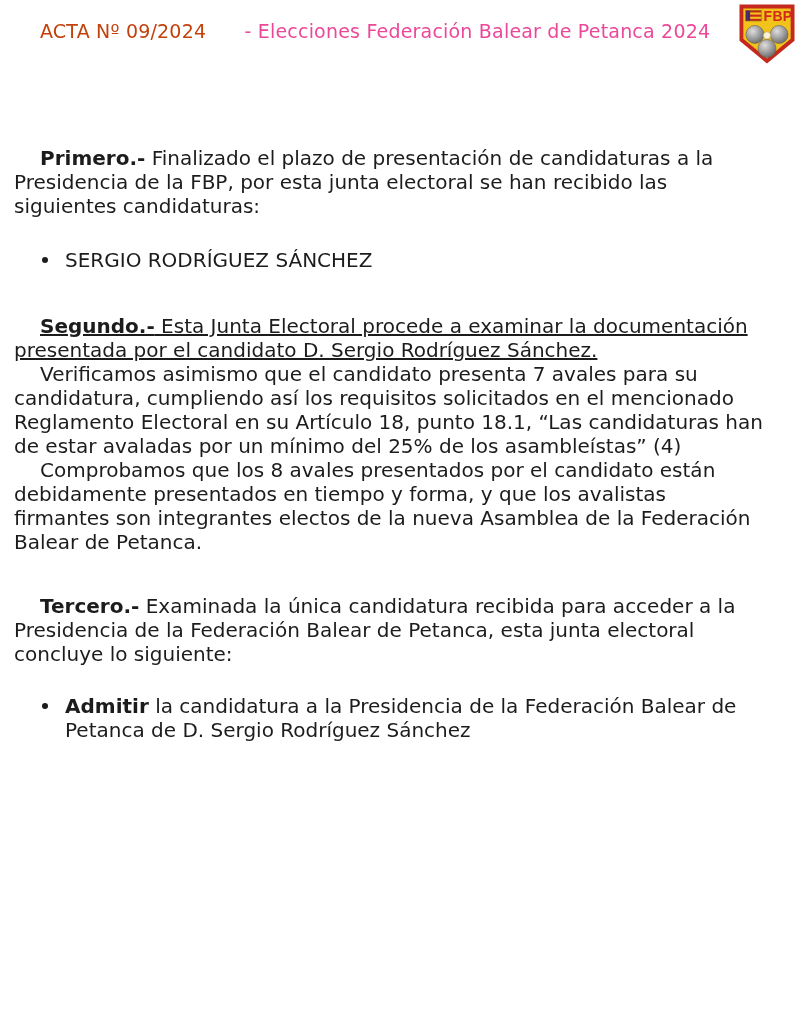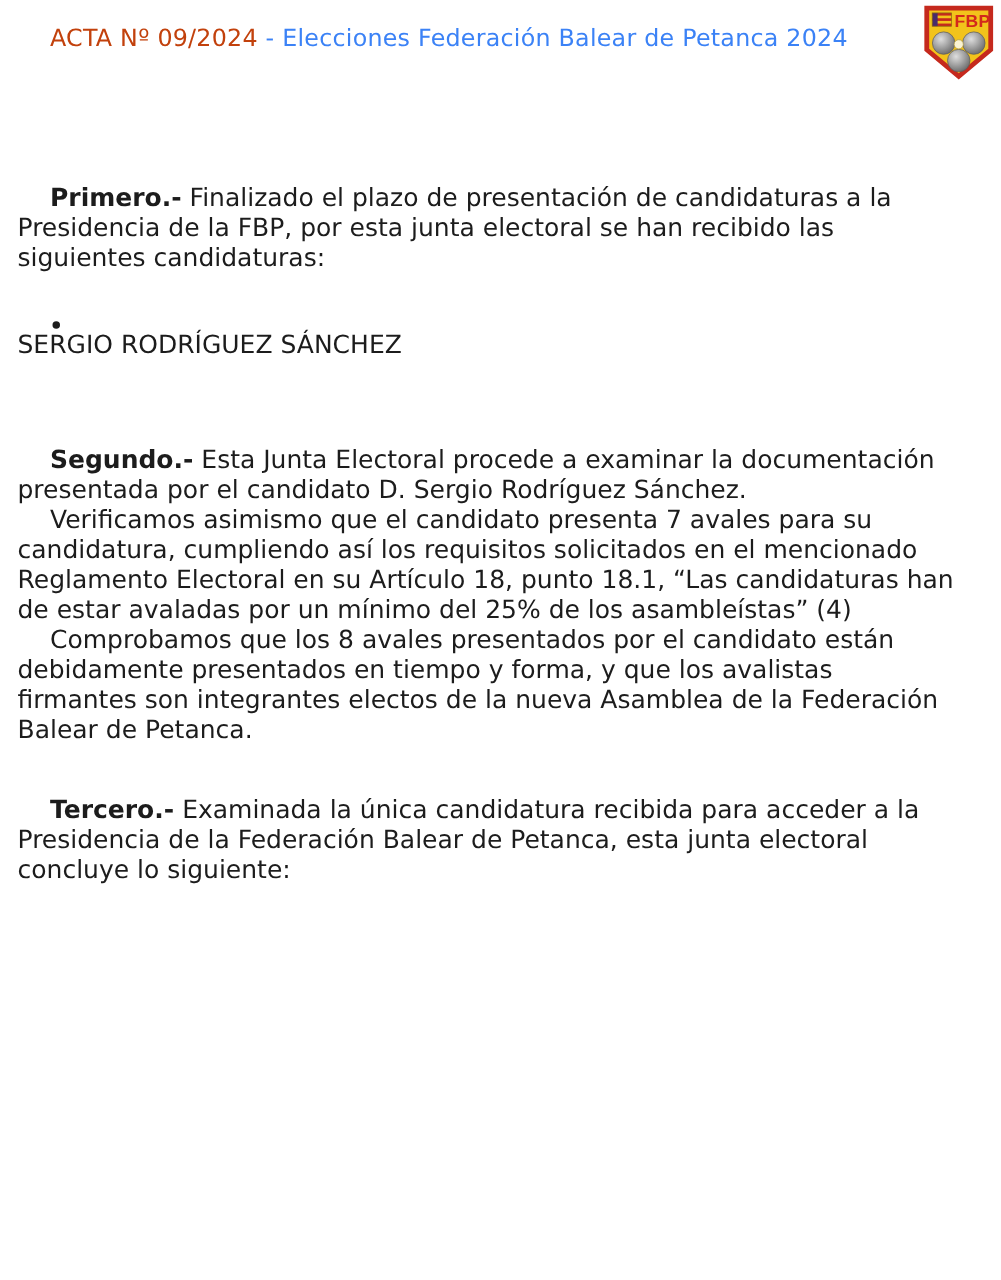--- a/index.html
+++ b/index.html
@@ -18,43 +18,43 @@
     top: 20px;
     left: 40px;
     right: 70px;
   }
   .doc-title {
     font-size: 19px;
     letter-spacing: 0.2px;
     white-space: nowrap;
   }
   .title-acta { color: #c2410c; }
-  .title-rest { color: #3b82f6; }
+  .title-rest { color: #ec4899; margin-left: 32px; }
   .logo-wrap {
     position: absolute;
     top: 4px;
     right: 6px;
     width: 56px;
     height: 60px;
   }
   .content {
     position: absolute;
     top: 146px;
     left: 14px;
     right: 38px;
     font-size: 20px;
     line-height: 24px;
   }
   .para { margin: 0; text-indent: 26px; }
   .lead { font-weight: bold; }
   .gap-bullet1 { margin-top: 30px; }
-  .gap-segundo { margin-top: 68px; }
+  .gap-segundo { margin-top: 42px; text-decoration: underline; }
   .gap-tercero { margin-top: 40px; }
   .gap-bullet2 { margin-top: 28px; }
-  .bullet-row { display: flex; align-items: flex-start; flex-direction: column; }
+  .bullet-row { display: flex; align-items: flex-start; }
   .bullet-dot {
     flex: 0 0 auto;
     width: 6px; height: 6px;
     border-radius: 50%;
     background: #1c1c1c;
     margin: 9px 17px 0 28px;
   }
   .bullet-text { flex: 1 1 auto; }
 </style>
 </head>
@@ -105,15 +105,19 @@
 
     <p class="para gap-segundo"><span class="lead">Segundo.-</span><span> Esta Junta Electoral procede a examinar la documentación presentada por el candidato D. Sergio Rodríguez Sánchez.</span></p>
 
 
     <p class="para">Verificamos asimismo que el candidato presenta 7 avales para su candidatura, cumpliendo así los requisitos solicitados en el mencionado Reglamento Electoral en su Artículo 18, punto 18.1, “Las candidaturas han de estar avaladas por un mínimo del 25% de los asambleístas” (4)</p>
 
     <p class="para">Comprobamos que los 8 avales presentados por el candidato están debidamente presentados en tiempo y forma, y que los avalistas firmantes son integrantes electos de la nueva Asamblea de la Federación Balear de Petanca.</p>
 
     <p class="para gap-tercero"><span class="lead">Tercero.-</span><span> Examinada la única candidatura recibida para acceder a la Presidencia de la Federación Balear de Petanca, esta junta electoral concluye lo siguiente:</span></p>
 
+    <div class="bullet-row gap-bullet2">
+      <span class="bullet-dot"></span>
+      <span class="bullet-text"><span class="lead">Admitir</span><span> la candidatura a la Presidencia de la Federación Balear de Petanca de D. Sergio Rodríguez Sánchez</span></span>
+    </div>
 
   </div>
 </div>
 
 </body></html>

